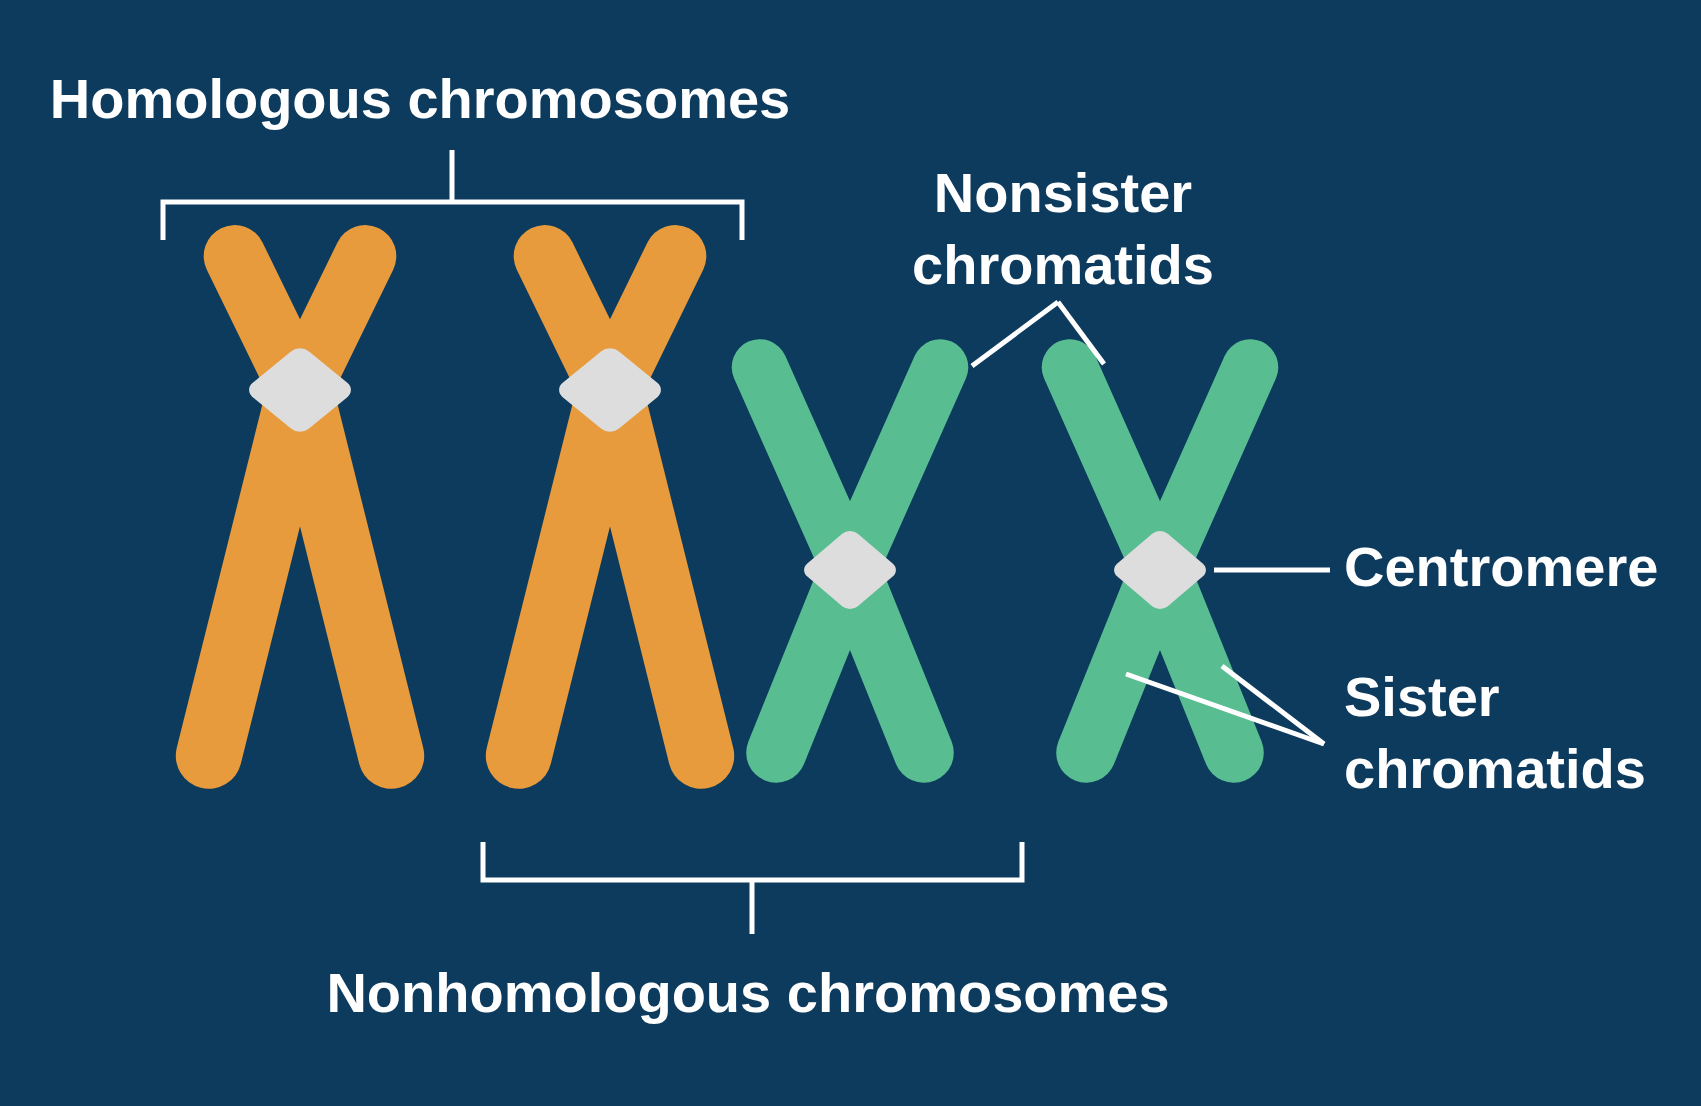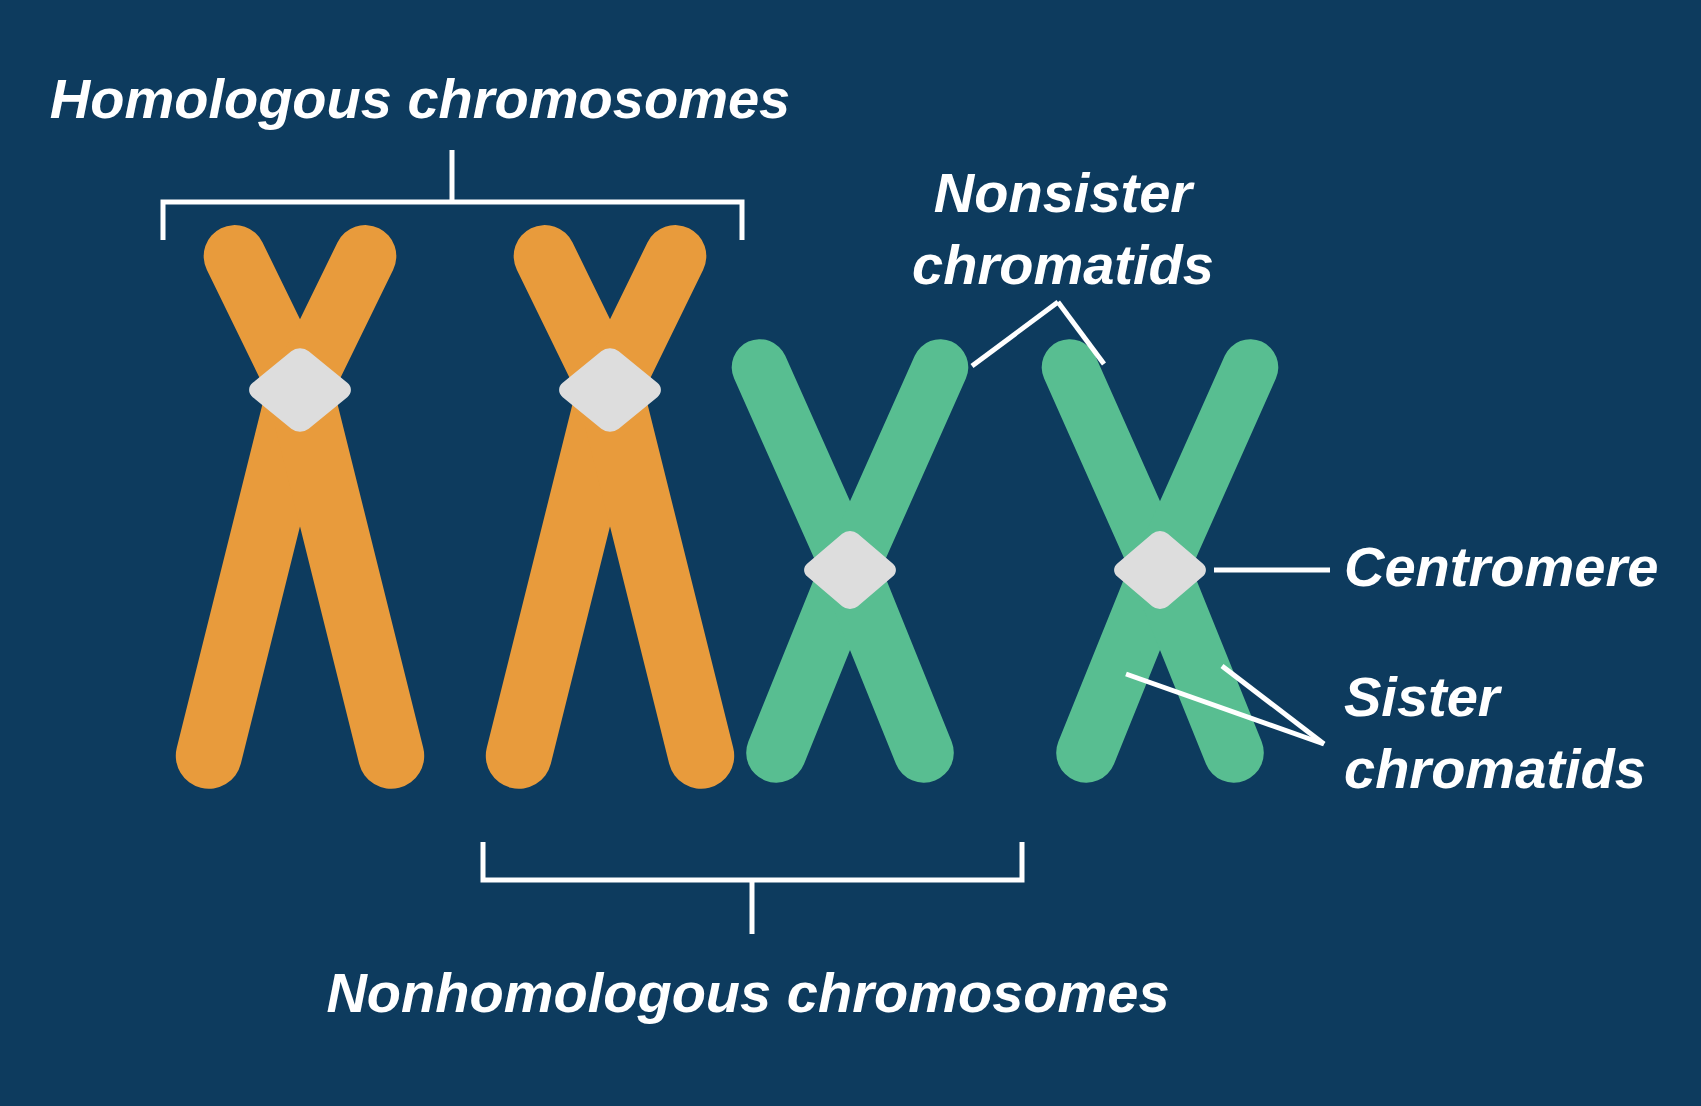--- a/index.html
+++ b/index.html
@@ -5,21 +5,20 @@
   html, body {
     margin: 0;
     padding: 0;
     background: #0D3B5E;
   }
   .stage {
     width: 1701px;
     height: 1106px;
     position: relative;
     overflow: hidden;
-    font-style: italic;
   }
   svg { display: block; }
   .label {
     font-family: "Liberation Sans", sans-serif;
     font-weight: 700;
     font-size: 56px;
   }
   .connector {
     fill: none;
     stroke-width: 5;

